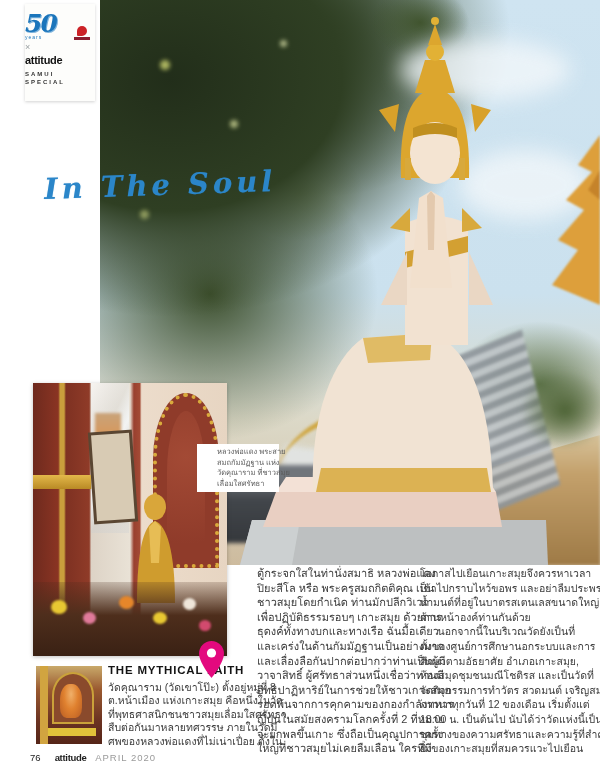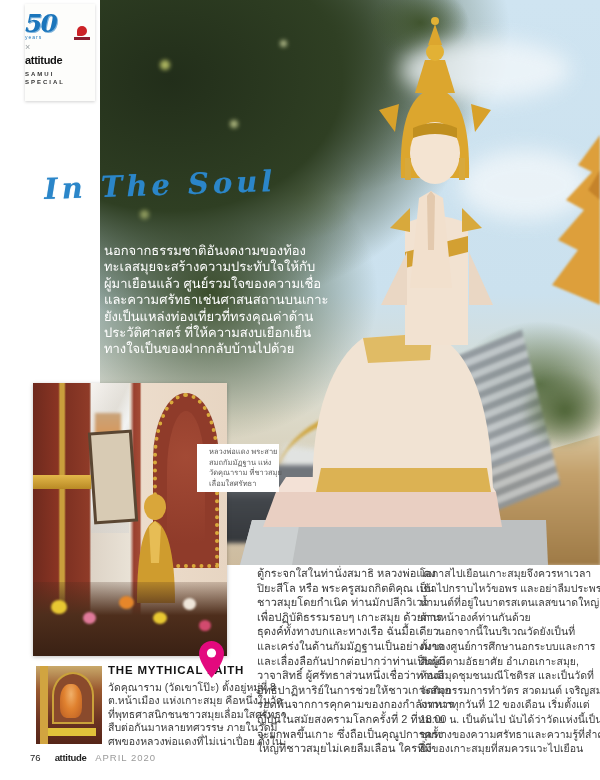--- a/index.html
+++ b/index.html
@@ -83,21 +83,21 @@
      background:linear-gradient(180deg,#c8a37a,#e0914a 50%,#b06a3a);filter:blur(1.5px);}
   .lp-frame{position:absolute;left:58px;top:48px;width:44px;height:92px;background:#d8cbb4;
      border:3px solid #5a4632;transform:rotate(-4deg);filter:blur(.4px);}
   .lp-monk{position:absolute;left:96px;top:110px;width:52px;height:110px;}
   .lp-shrine{position:absolute;left:0;bottom:0;width:100%;height:74px;
      background:linear-gradient(180deg,rgba(70,40,25,.2),#4e2e1c 45%,#3a2114);}
   .lp-flower{position:absolute;border-radius:50%;filter:blur(1px);}
 
   
   .caption-box{position:absolute;left:197px;top:444px;width:82px;background:#ffffff;
-     padding:3px 12px;font-size:7.5px;line-height:10.6px;color:#5a5a5a;white-space:pre;z-index:5;}
+     padding:3px 20px;font-size:7.5px;line-height:10.6px;color:#5a5a5a;white-space:pre;z-index:5;}
 
   
   .pin{position:absolute;left:199px;top:641px;width:25px;height:37px;z-index:7;}
 
   
   .small-photo{position:absolute;left:36px;top:666px;width:66px;height:78px;overflow:hidden;
      background:linear-gradient(180deg,#c9a96a 0%,#9a5a30 30%,#6b3322 70%,#552518 100%);}
   .sp-frame{position:absolute;left:4px;top:0;width:8px;height:100%;background:#d1a440;}
   .sp-arch{position:absolute;left:16px;top:6px;width:42px;height:52px;background:#8a4a2c;
      border:2px solid #caa23a;border-radius:50% 50% 0 0/45% 45% 0 0;}
@@ -195,27 +195,20 @@
     <div class="badge-years">years</div>
     <div class="badge-redmark"></div>
     <div class="badge-redbar"></div>
     <div class="badge-cross">×</div>
     <div class="badge-brand">attitude</div>
     <div class="badge-special">SAMUI
 SPECIAL</div>
   </div>
 
   <div class="headline-script">In The Soul</div>
-  <div class="intro-par">นอกจากธรรมชาติอันงดงามของท้อง
-ทะเลสมุยจะสร้างความประทับใจให้กับ
-ผู้มาเยือนแล้ว ศูนย์รวมใจของความเชื่อ
-และความศรัทธาเช่นศาสนสถานบนเกาะ
-ยังเป็นแหล่งท่องเที่ยวที่ทรงคุณค่าด้าน
-ประวัติศาสตร์ ที่ให้ความสงบเยือกเย็น
-ทางใจเป็นของฝากกลับบ้านไปด้วย</div>
 
   <div class="left-photo">
     <div class="lp-gold-molding"></div>
     <div class="lp-glass"></div>
     <div class="lp-painting"></div>
     <div class="lp-arch">
       <div class="lp-arch-inner"></div>
     </div>
     <div class="lp-frame"></div>
     <svg class="lp-monk" viewBox="0 0 52 110">

